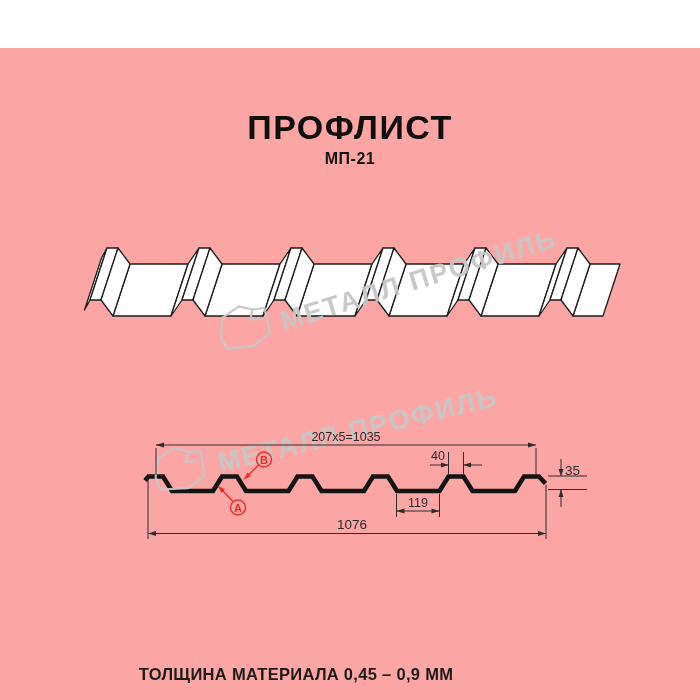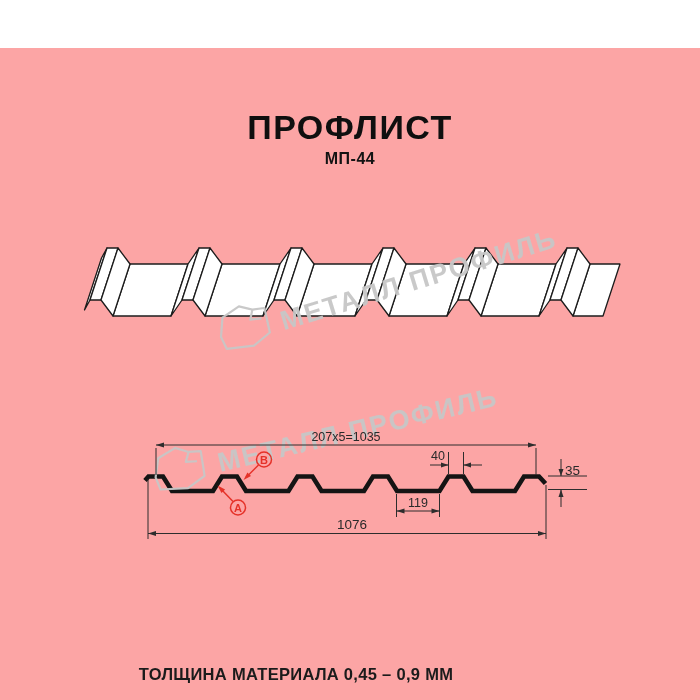--- a/index.html
+++ b/index.html
@@ -32,21 +32,21 @@
   .red-line{stroke:#e53229;stroke-width:1.5;fill:none;}
   .red-head{fill:#e53229;stroke:none;}
   .red-letter{fill:#e53229;font-family:"Liberation Sans",sans-serif;font-size:11px;font-weight:600;text-anchor:middle;}
 </style>
 </head>
 <body>
 
 <div class="stage">
 
   <div class="title">ПРОФЛИСТ</div>
-  <div class="subtitle">МП-44</div>
+  <div class="subtitle">МП-21</div>
 
   <svg width="700" height="700" viewBox="0 0 700 700">
 
     <g>
 
       <polygon class="face" points="113,268 171,268 188,216 130,216"></polygon>
       <polygon class="face" points="205,268 263,268 280,216 222,216"></polygon>
       <polygon class="face" points="297,268 355,268 372,216 314,216"></polygon>
       <polygon class="face" points="389,268 447,268 464,216 406,216"></polygon>
       <polygon class="face" points="481,268 539,268 556,216 498,216"></polygon>

